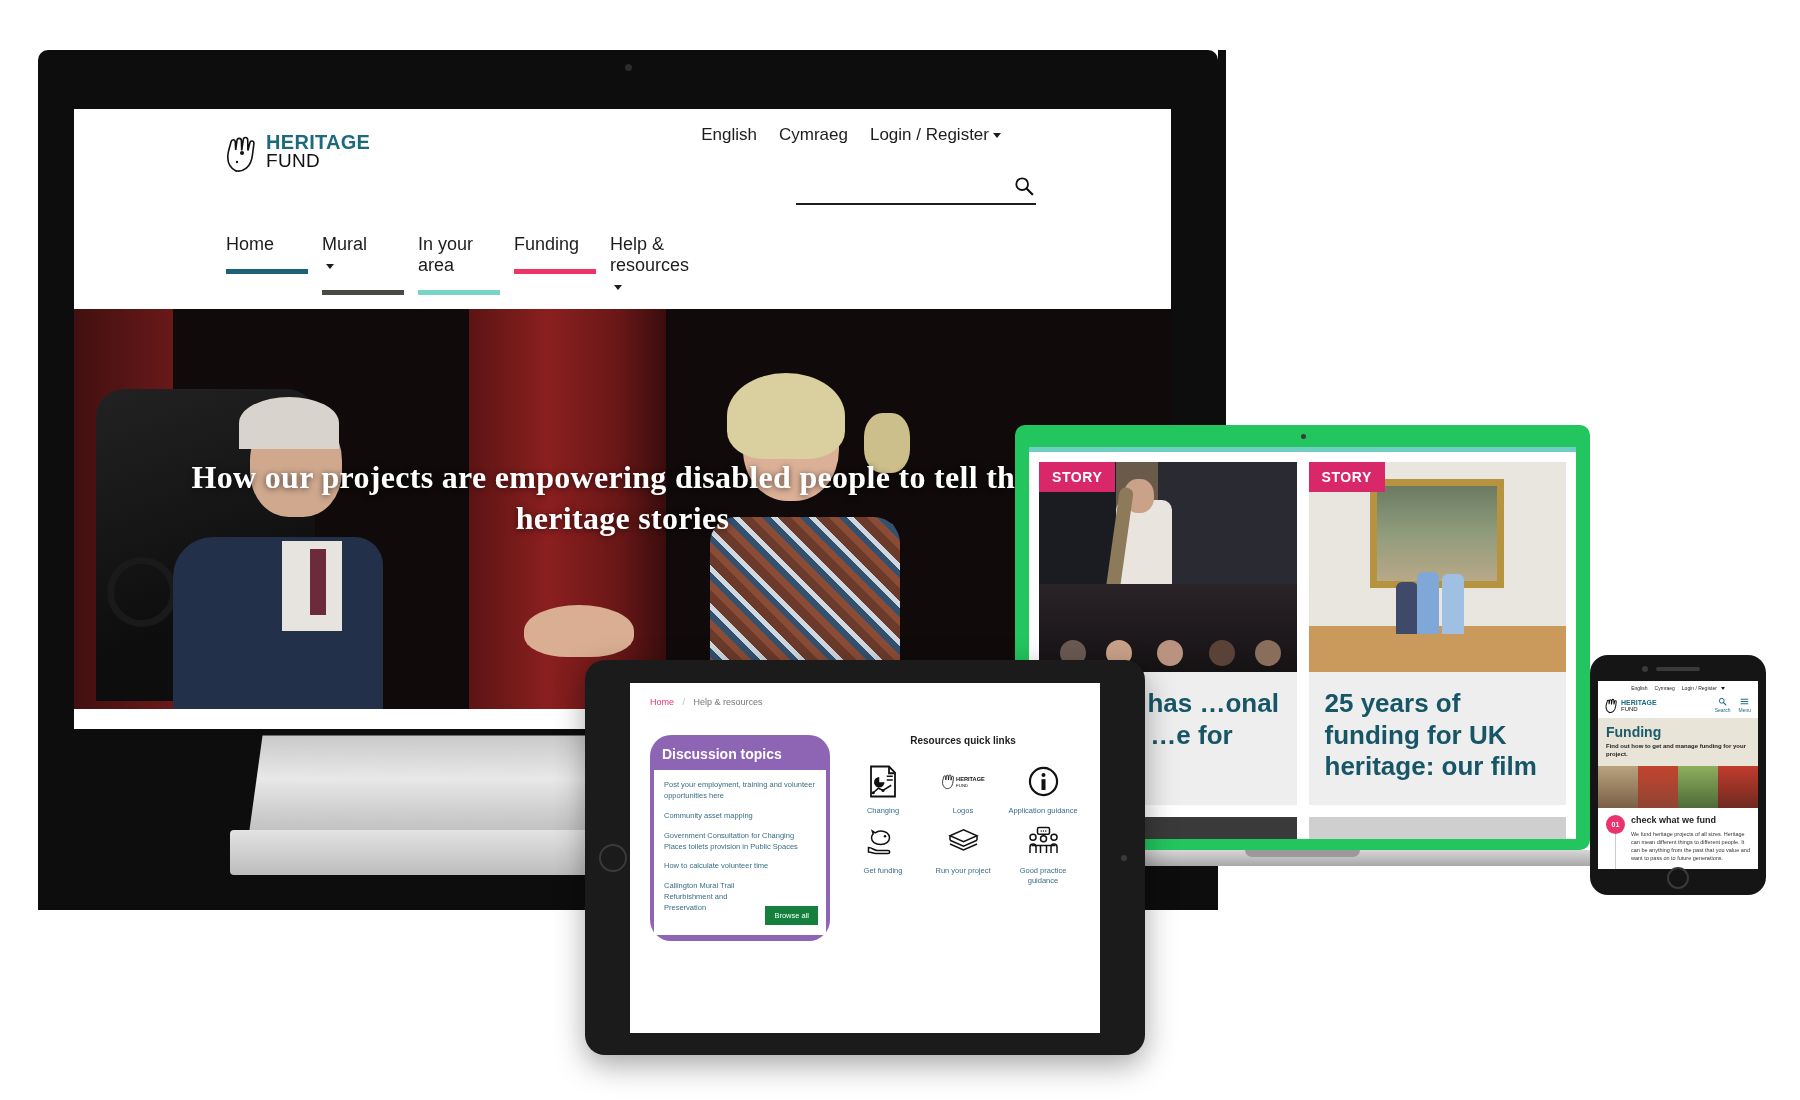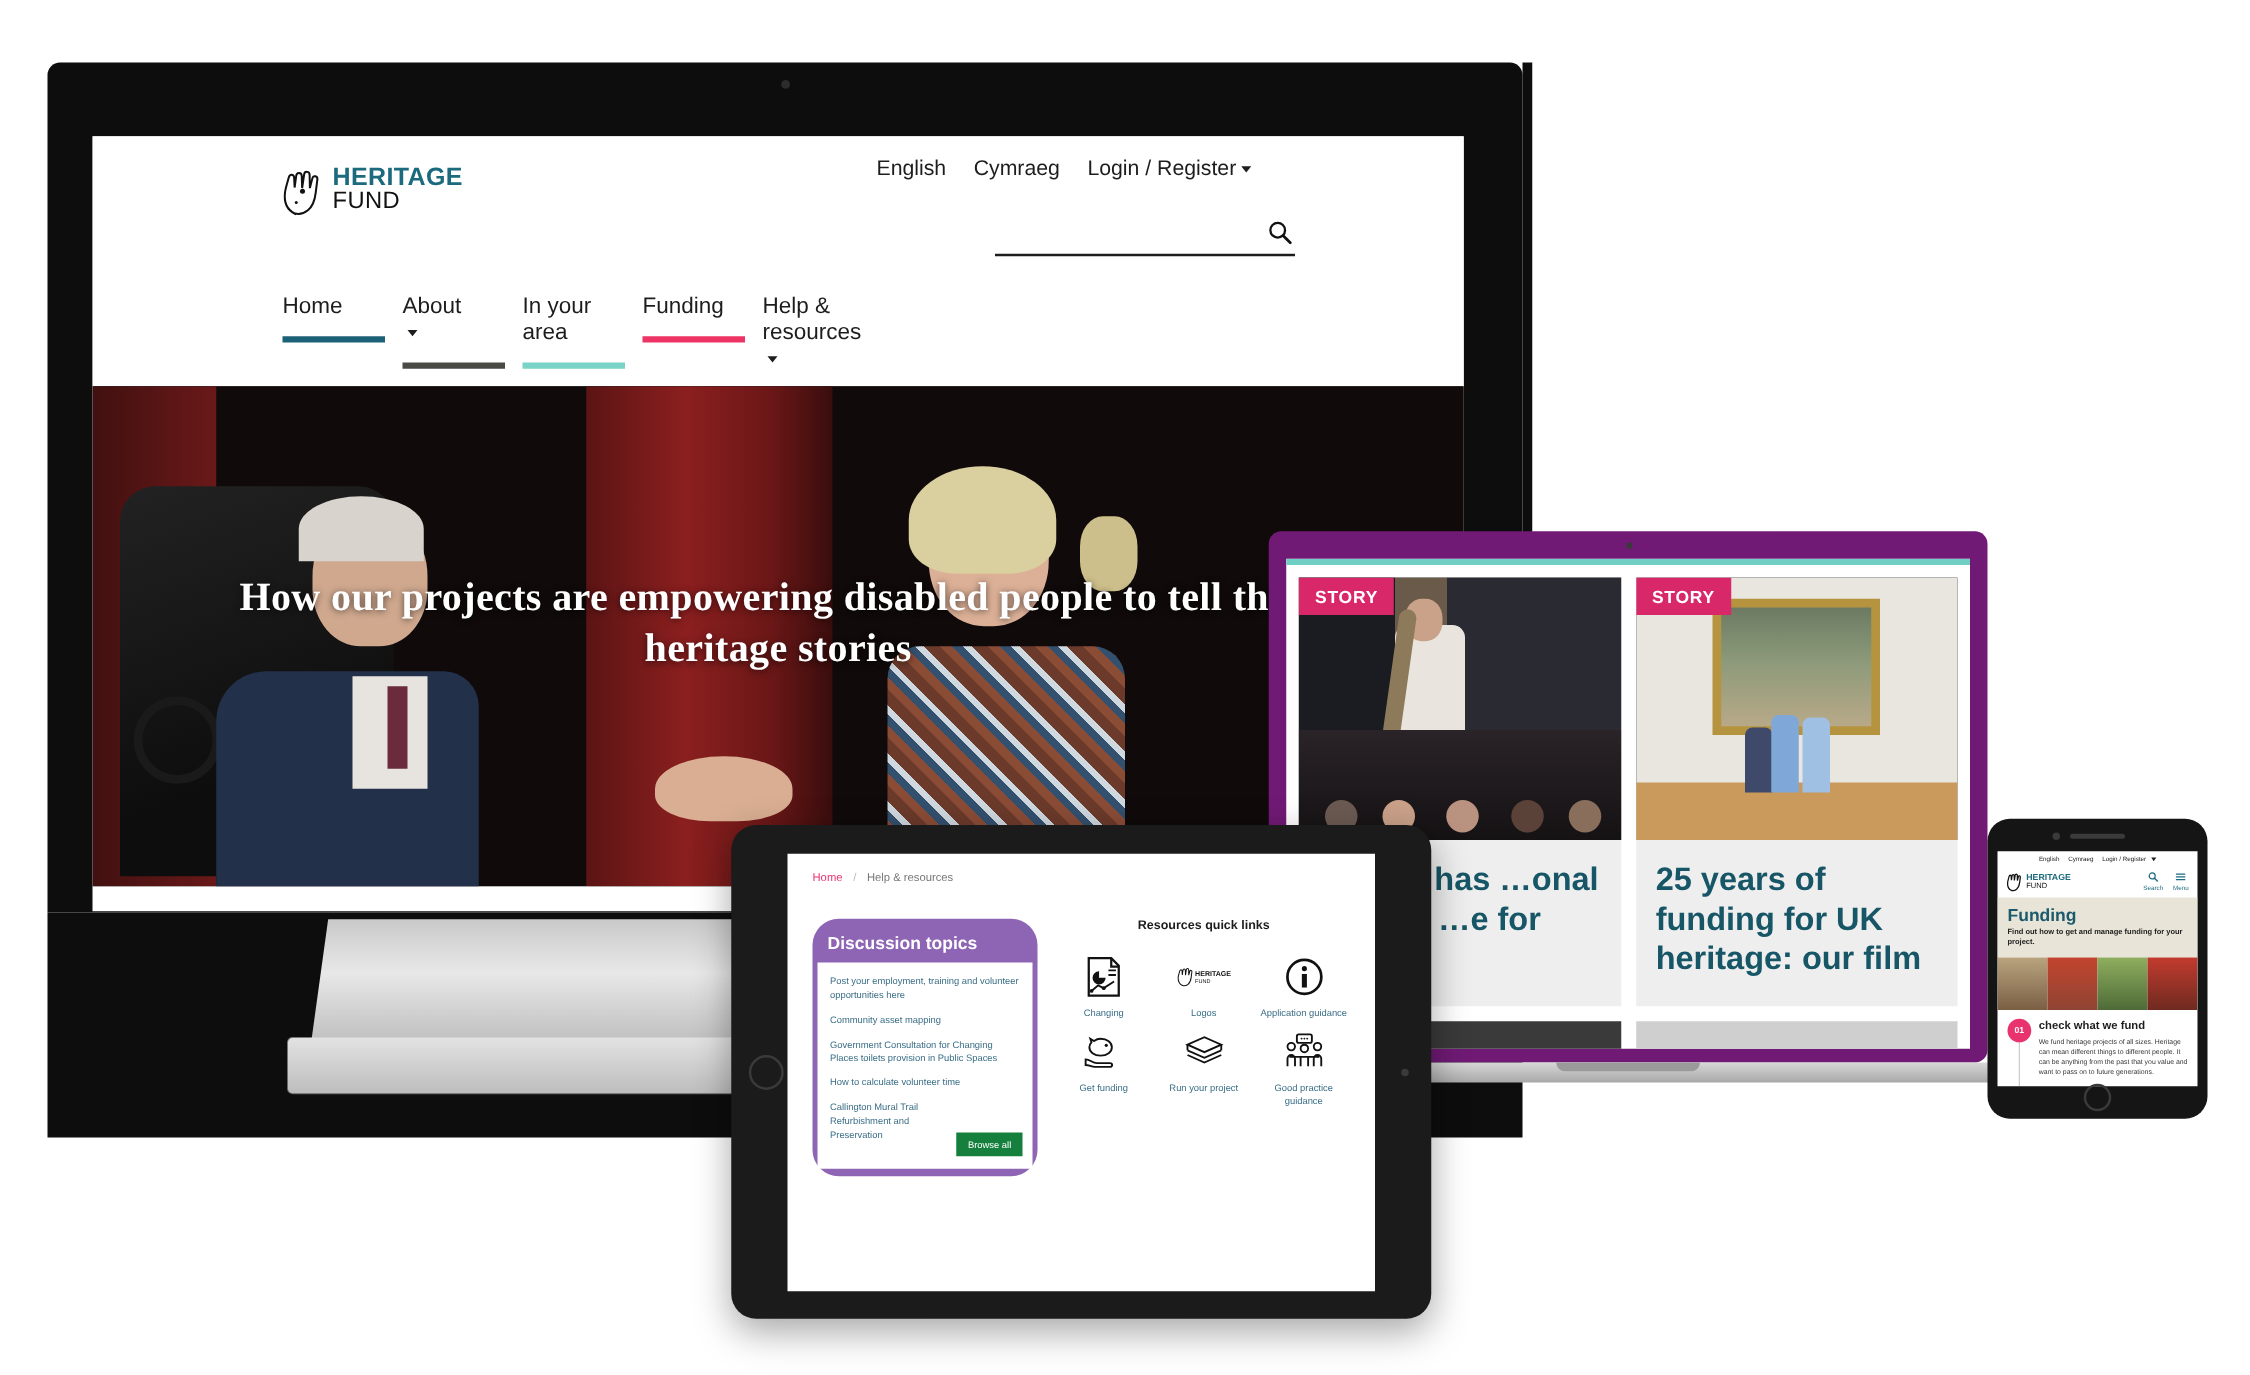--- a/index.html
+++ b/index.html
@@ -98,21 +98,21 @@
                 background:#d9cf9f; border-radius: 56% 56% 36% 36%; }
   .woman-pony { position:absolute; left: 72%; top: 26%; width: 46px; height: 60px; background:#cdbf8b; border-radius: 40%;}
   .woman-body { position:absolute; left: 58%; top: 52%; width: 190px; height: 200px;
                 background: repeating-linear-gradient(45deg,#6b3a2b 0 9px,#8b4c36 9px 16px,#33506e 16px 22px,#cfd8df 22px 27px);
                 border-radius: 26px 26px 0 0; }
   .hand { position:absolute; left: 41%; top: 74%; width: 110px; height: 52px; background:#d9ae92; border-radius: 50% 50% 40% 40%;}
 
   
   .laptop {
     position:absolute; left: 1015px; top: 425px; width: 575px; height: 425px;
-    background:#701a75; border-radius: 10px;
+    background:#22c55e; border-radius: 10px;
   }
   .laptop-cam { position:absolute; left:50%; top:9px; width:5px;height:5px;margin-left:-2px;background:#3a3a3a;border-radius:50%;}
   .laptop-screen { position:absolute; left: 14px; top: 22px; width: 547px; height: 392px; background:#fff; overflow:hidden;}
   .laptop-base {
     position:absolute; left: 955px; top: 850px; width: 695px; height: 16px;
     background: linear-gradient(180deg,#d7d7d7,#a8a8a8); border-radius: 0 0 10px 10px;
   }
   .laptop-notch { position:absolute; left: 1245px; top: 850px; width: 115px; height: 7px; background:#9a9a9a; border-radius:0 0 7px 7px;}
 
   .mint-bar { height: 5px; background:#6fcfc4; }
@@ -246,21 +246,21 @@
           </button>
         </div>
 
         <nav class="mainnav">
           <div class="navitem">
             <div class="navitem-label">Home</div>
             <div class="navitem-rule" style="background:#1d6178"></div>
           </div>
           <div class="navitem">
             <div class="navitem-label">
-              <span>About</span><br><i class="caret"></i>
+              <span>Mural</span><br><i class="caret"></i>
             </div>
             <div class="navitem-rule" style="background:#4a4a45"></div>
           </div>
           <div class="navitem">
             <div class="navitem-label">In your area</div>
             <div class="navitem-rule" style="background:#79d3c6"></div>
           </div>
           <div class="navitem">
             <div class="navitem-label">Funding</div>
             <div class="navitem-rule" style="background:#ee3464"></div>

